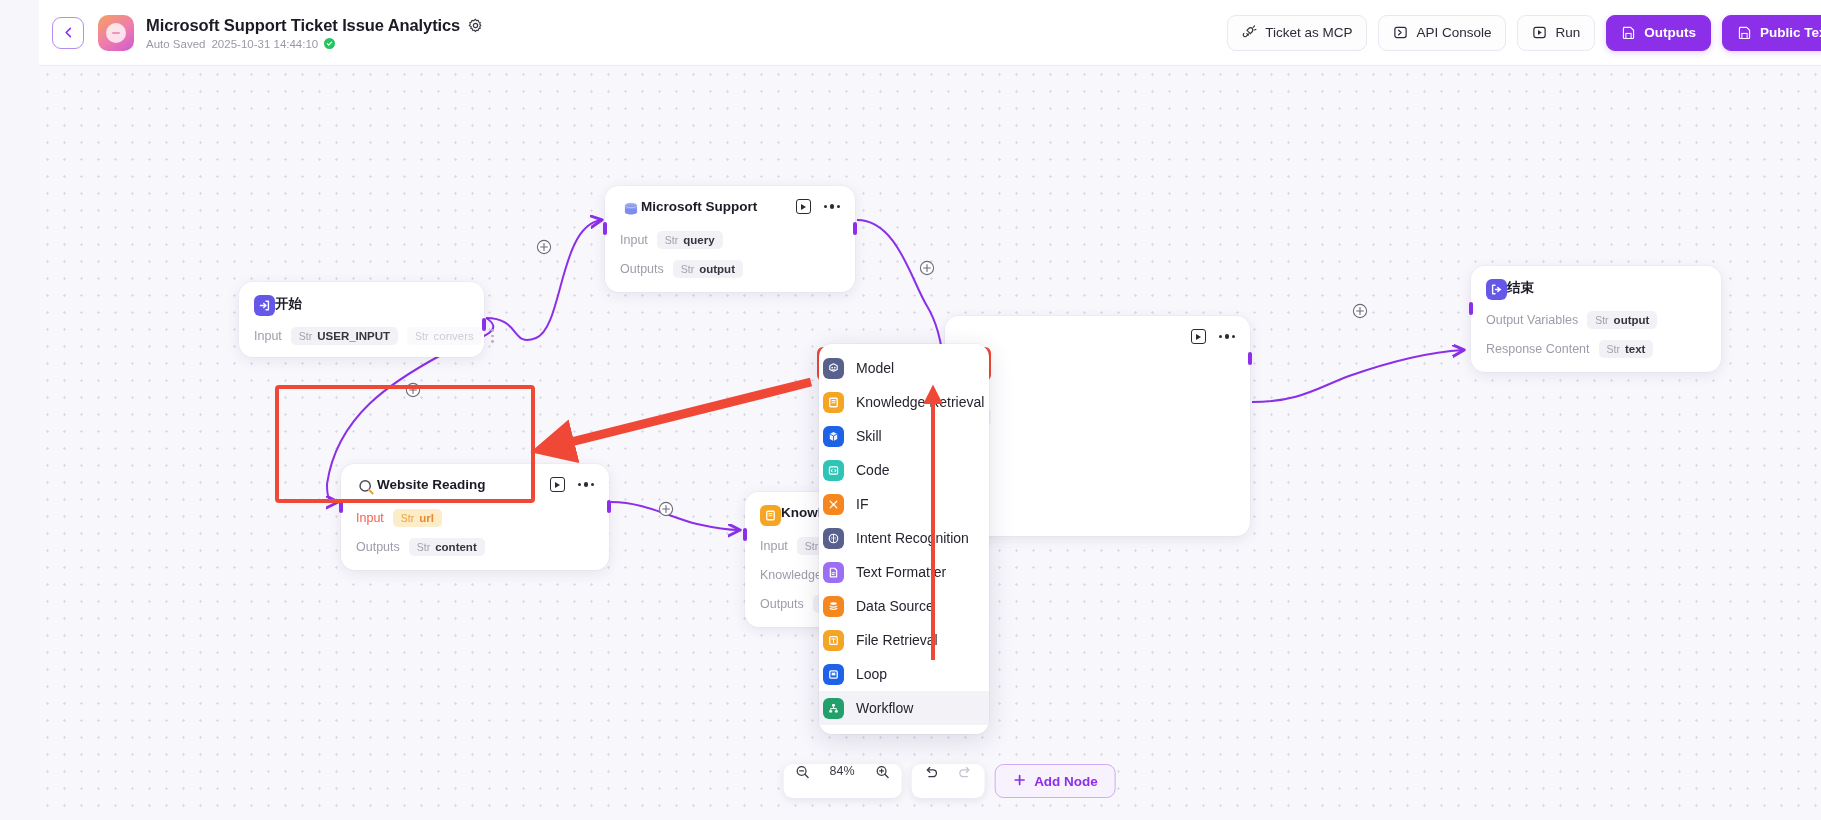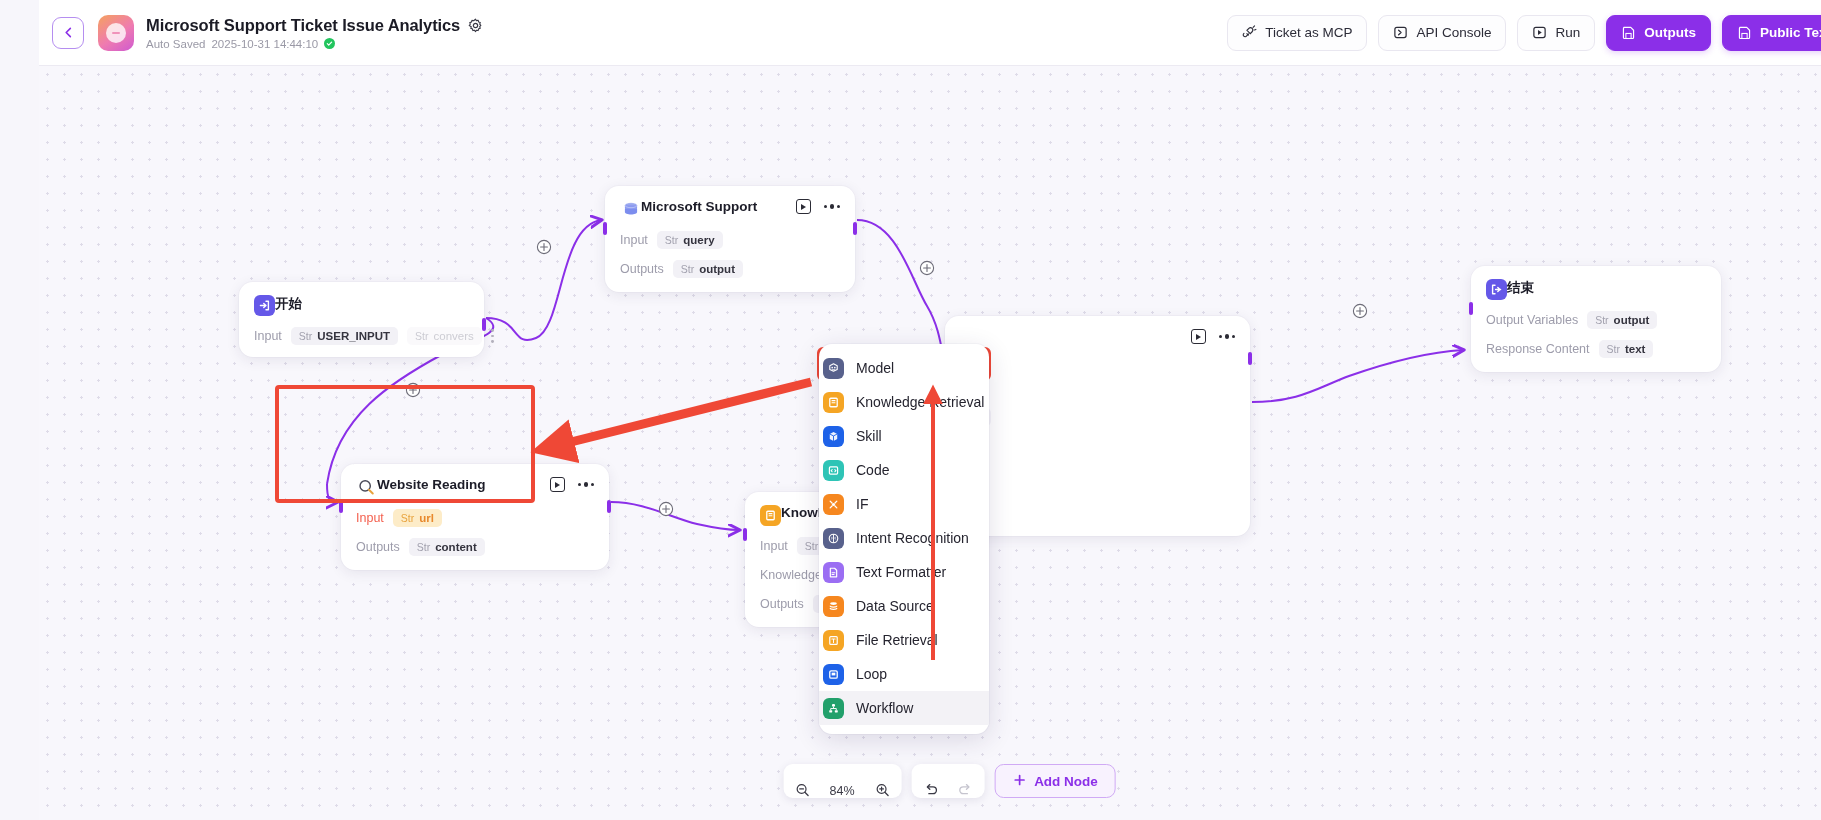--- a/index.html
+++ b/index.html
@@ -188,21 +188,21 @@
   #annot { position: absolute; top: 0; left: 0; width: 1821px; height: 820px; pointer-events: none; z-index: 60; }
 
   
   .bottom-bar {
     position: absolute; bottom: 22px; left: 50%; transform: translateX(-50%);
     display: flex; align-items: center; gap: 10px; z-index: 40;
   }
   .pill {
     height: 34px; background: #ffffff; border-radius: 9px;
     box-shadow: 0 2px 9px rgba(40,30,80,0.10);
-    display: flex; align-items: flex-end; padding: 0 11px; gap: 17px;
+    display: flex; align-items: flex-start; padding: 0 11px; gap: 17px;
   }
   .pill .zlabel { font-size: 12.5px; color: #3b3a46; min-width: 30px; text-align: center; }
   .icon-btn { display:flex; align-items:center; justify-content:center; cursor: pointer; }
   .add-node-btn {
     height: 34px; padding: 0 17px; border-radius: 9px;
     background: #f8f2fe; border: 1.5px solid #d0aaf5;
     display: flex; align-items: center; gap: 8px;
     font-size: 13.5px; color: #8b2fe8; font-weight: bold; cursor: pointer;
   }
 </style>

